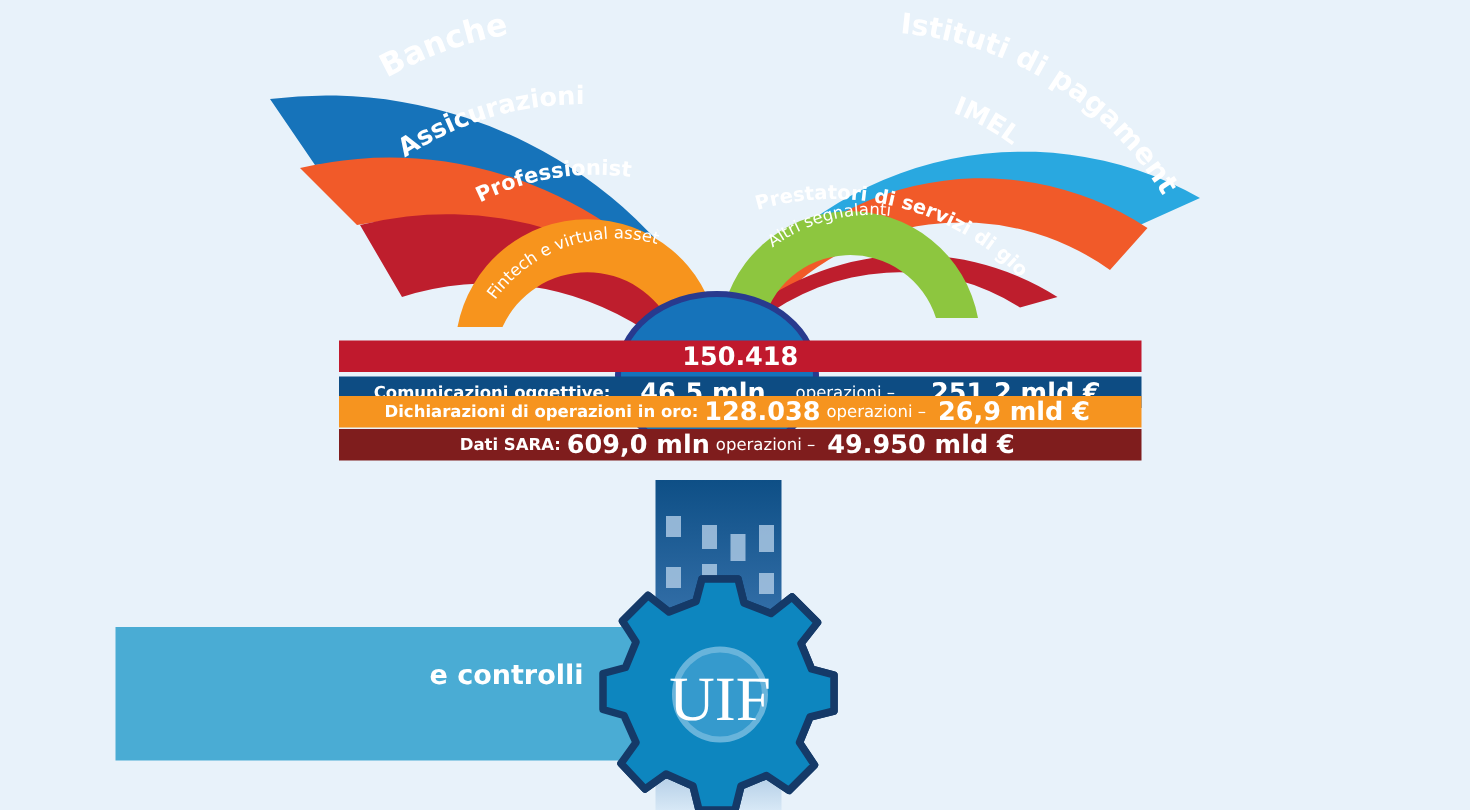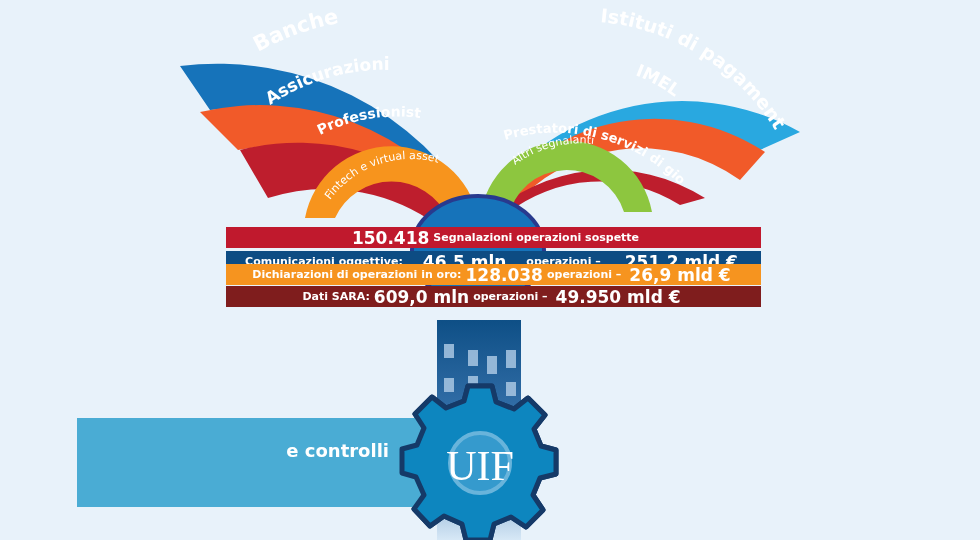--- a/index.html
+++ b/index.html
@@ -1,21 +1,21 @@
 <!DOCTYPE html>
 <html><head>
 <meta charset="utf-8">
 <style>
   html, body { margin:0; padding:0; }
   body { width:980px; height:540px; background:#e8f2fa; position:relative; overflow:hidden; font-family:"Liberation Sans", sans-serif; }
   #art { position:absolute; left:0; top:0; }
   .bar { position:absolute; left:226px; width:535px; height:21px; display:flex; align-items:center; justify-content:center; color:#fff; white-space:nowrap; font-family:"DejaVu Sans", sans-serif; }
   .bar .sm { font-size:11px; font-weight:bold; }
   .bar .lg { font-size:17px; font-weight:bold; margin:0 4px; }
-  .bar .ops { font-size:11px; font-weight:bold; margin-right:4px; }
+  .bar .ops { font-size:11px; font-weight:normal; margin-right:4px; }
   #bar-sos { top:227px; background:#c0192d; }
   #bar-co { top:251px; background:#0d4c83;gap:16px; }
   #bar-oro { top:264px; background:#f6941f; }
   #bar-sara { top:286px; background:#7f1d1d;text-align:center; }
   #intel-box { position:absolute; left:77px; top:418px; width:372px; height:89px; background:#4aacd4; }
   #intel-text { position:absolute; right:60px; top:20px; text-align:right; color:#fff; font-weight:bold; font-size:18px; line-height:26px; font-family:"DejaVu Sans", sans-serif; }
   .arc-label { font-family:"DejaVu Sans", sans-serif; fill:#fff; }
 </style>
 </head>
 <body>
@@ -88,21 +88,20 @@
 <svg style="position:absolute;left:0;top:0" width="980" height="540">
     <g transform="translate(480,458)">
     <path d="M -12 -72 L 12 -72 L 16 -56 L 34 -49 L 48 -60 L 65 -43 L 54 -29 L 61 -12 L 76 -8 L 76 16 L 60 20 L 53 37 L 63 52 L 46 69 L 31 59 L 14 66 L 10 82 L -14 82 L -18 66 L -36 58 L -50 68 L -66 51 L -56 37 L -64 19 L -78 15 L -78 -9 L -63 -13 L -56 -30 L -65 -44 L -48 -61 L -34 -50 L -16 -57 Z" fill="#0d86bf" stroke="#153a68" stroke-width="5" stroke-linejoin="round"></path>
     <circle cx="0" cy="5" r="30" fill="#3f9fd1" stroke="#7fc0e3" stroke-width="4" opacity="0.8"></circle>
     <text x="0" y="22" text-anchor="middle" font-family="'Liberation Serif', serif" font-size="42" fill="#fff">UIF</text>
   </g>
   </svg>
 
 <div class="bar" id="bar-sos">
   <span class="lg">150.418</span>
-  <span class="sm">Segnalazioni operazioni sospette</span>
 </div>
 <div class="bar" id="bar-co">
   <span class="sm">Comunicazioni oggettive:</span>
   <span class="lg">46,5 mln</span>
   <span class="ops">operazioni –</span>
   <span class="lg">251,2 mld €</span>
 </div>
 <div class="bar" id="bar-oro">
   <span class="sm">Dichiarazioni di operazioni in oro:</span>
   <span class="lg">128.038</span>

